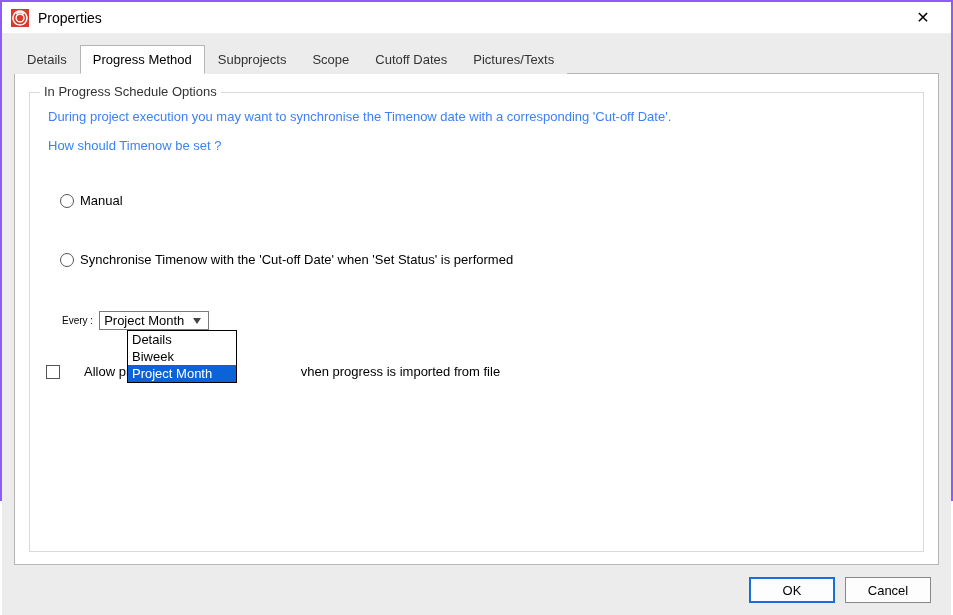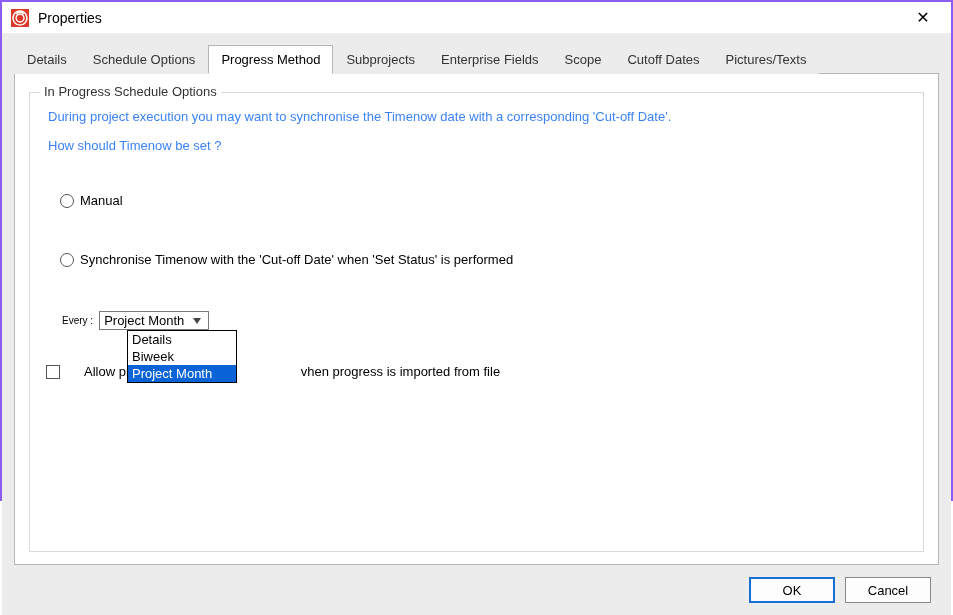--- a/index.html
+++ b/index.html
@@ -219,24 +219,22 @@
     </span>
     <span class="title">Properties</span>
     <span class="close">
       <span>✕</span>
     </span>
   </div>
 
   <div class="client">
     <div class="tabstrip">
       <div class="tab"><span>Details</span></div>
-      <div class="tab"><span>Schedule Options</span></div>
       <div class="tab active"><span>Progress Method</span></div>
       <div class="tab"><span>Subprojects</span></div>
-      <div class="tab"><span>Enterprise Fields</span></div>
       <div class="tab"><span>Scope</span></div>
       <div class="tab"><span>Cutoff Dates</span></div>
       <div class="tab"><span>Pictures/Texts</span></div>
     </div>
 
     <div class="tabpage">
       <div class="groupbox">
         <div class="groupbox-title">In Progress Schedule Options</div>
 
         <div class="para">During project execution you may want to synchronise the Timenow date with a corresponding 'Cut-off Date'.</div>

